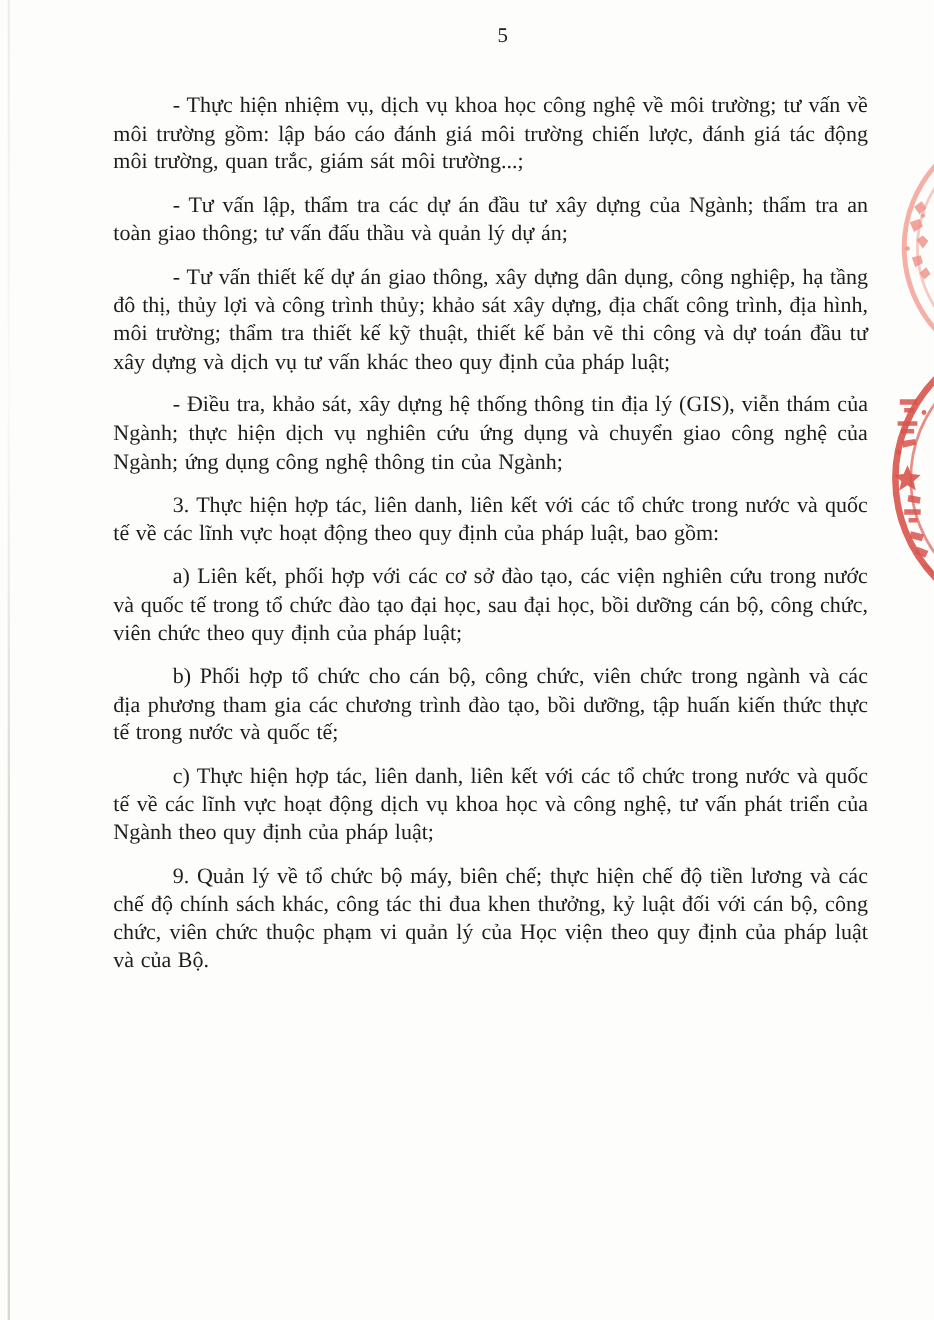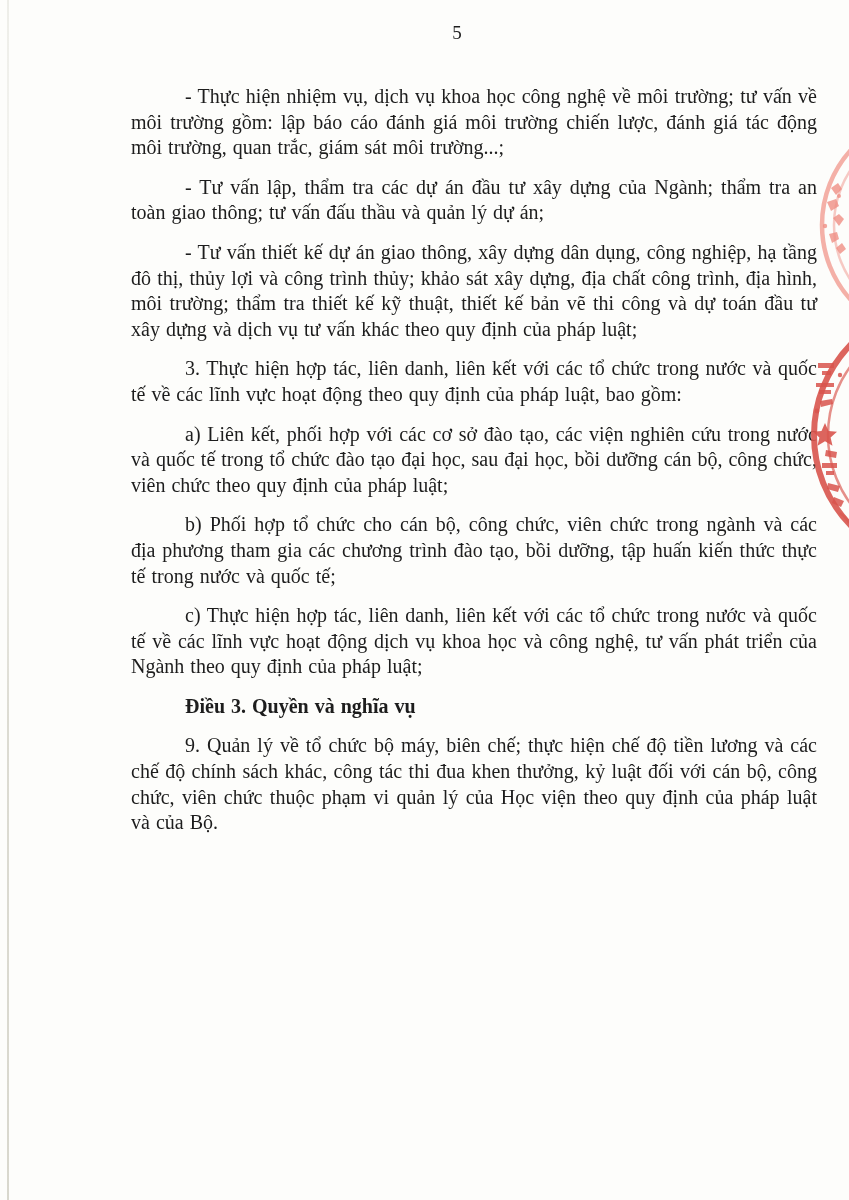--- a/index.html
+++ b/index.html
@@ -24,21 +24,21 @@
     width: 100%;
     text-align: center;
     font-size: 19px;
     letter-spacing: 1px;
     padding-left: 66px; 
     box-sizing: border-box;
   }
   .doc-body {
     position: absolute;
     top: 84px;
-    left: 131px;
+    left: 103px;
     width: 686px;
   }
   .para {
     margin: 0 0 14px 0;
     font-size: 20px;
     line-height: 25.6px;
     text-align: justify;
     text-indent: 54px;
     word-spacing: 1px;
   }
@@ -74,25 +74,25 @@
 <div class="page">
 
   <div class="scan-line"></div>
 
   <div class="page-number">5</div>
 
   <div class="doc-body">
       <p class="para">- Thực hiện nhiệm vụ, dịch vụ khoa học công nghệ về môi trường; tư vấn về môi trường gồm: lập báo cáo đánh giá môi trường chiến lược, đánh giá tác động môi trường, quan trắc, giám sát môi trường...;</p>
       <p class="para">- Tư vấn lập, thẩm tra các dự án đầu tư xây dựng của Ngành; thẩm tra an toàn giao thông; tư vấn đấu thầu và quản lý dự án;</p>
       <p class="para">- Tư vấn thiết kế dự án giao thông, xây dựng dân dụng, công nghiệp, hạ tầng đô thị, thủy lợi và công trình thủy; khảo sát xây dựng, địa chất công trình, địa hình, môi trường; thẩm tra thiết kế kỹ thuật, thiết kế bản vẽ thi công và dự toán đầu tư xây dựng và dịch vụ tư vấn khác theo quy định của pháp luật;</p>
+      <p class="para">- Điều tra, khảo sát, xây dựng hệ thống thông tin địa lý (GIS), viễn thám của Ngành; thực hiện dịch vụ nghiên cứu ứng dụng và chuyển giao công nghệ của Ngành; ứng dụng công nghệ thông tin của Ngành;</p>
       <p class="para">3. Thực hiện hợp tác, liên danh, liên kết với các tổ chức trong nước và quốc tế về các lĩnh vực hoạt động theo quy định của pháp luật, bao gồm:</p>
       <p class="para">a) Liên kết, phối hợp với các cơ sở đào tạo, các viện nghiên cứu trong nước và quốc tế trong tổ chức đào tạo đại học, sau đại học, bồi dưỡng cán bộ, công chức, viên chức theo quy định của pháp luật;</p>
       <p class="para">b) Phối hợp tổ chức cho cán bộ, công chức, viên chức trong ngành và các địa phương tham gia các chương trình đào tạo, bồi dưỡng, tập huấn kiến thức thực tế trong nước và quốc tế;</p>
       <p class="para">c) Thực hiện hợp tác, liên danh, liên kết với các tổ chức trong nước và quốc tế về các lĩnh vực hoạt động dịch vụ khoa học và công nghệ, tư vấn phát triển của Ngành theo quy định của pháp luật;</p>
-      <p class="para heading">Điều 3. Quyền và nghĩa vụ</p>
       <p class="para">9. Quản lý về tổ chức bộ máy, biên chế; thực hiện chế độ tiền lương và các chế độ chính sách khác, công tác thi đua khen thưởng, kỷ luật đối với cán bộ, công chức, viên chức thuộc phạm vi quản lý của Học viện theo quy định của pháp luật và của Bộ.</p>
     </div>
 
   <svg class="stamp stamp-top" width="40" height="170" viewBox="0 0 40 170">
     <g fill="none" stroke="#f0958b" stroke-opacity="0.75">
       <circle cx="125" cy="85" r="112" stroke-width="4.5"></circle>
       <circle cx="125" cy="85" r="100" stroke-width="2.5" stroke-opacity="0.5"></circle>
     </g>
     <g fill="#ef8e84" fill-opacity="0.8">
       <path d="M22,48 l7,-5 4,6 -6,6 z"></path>

